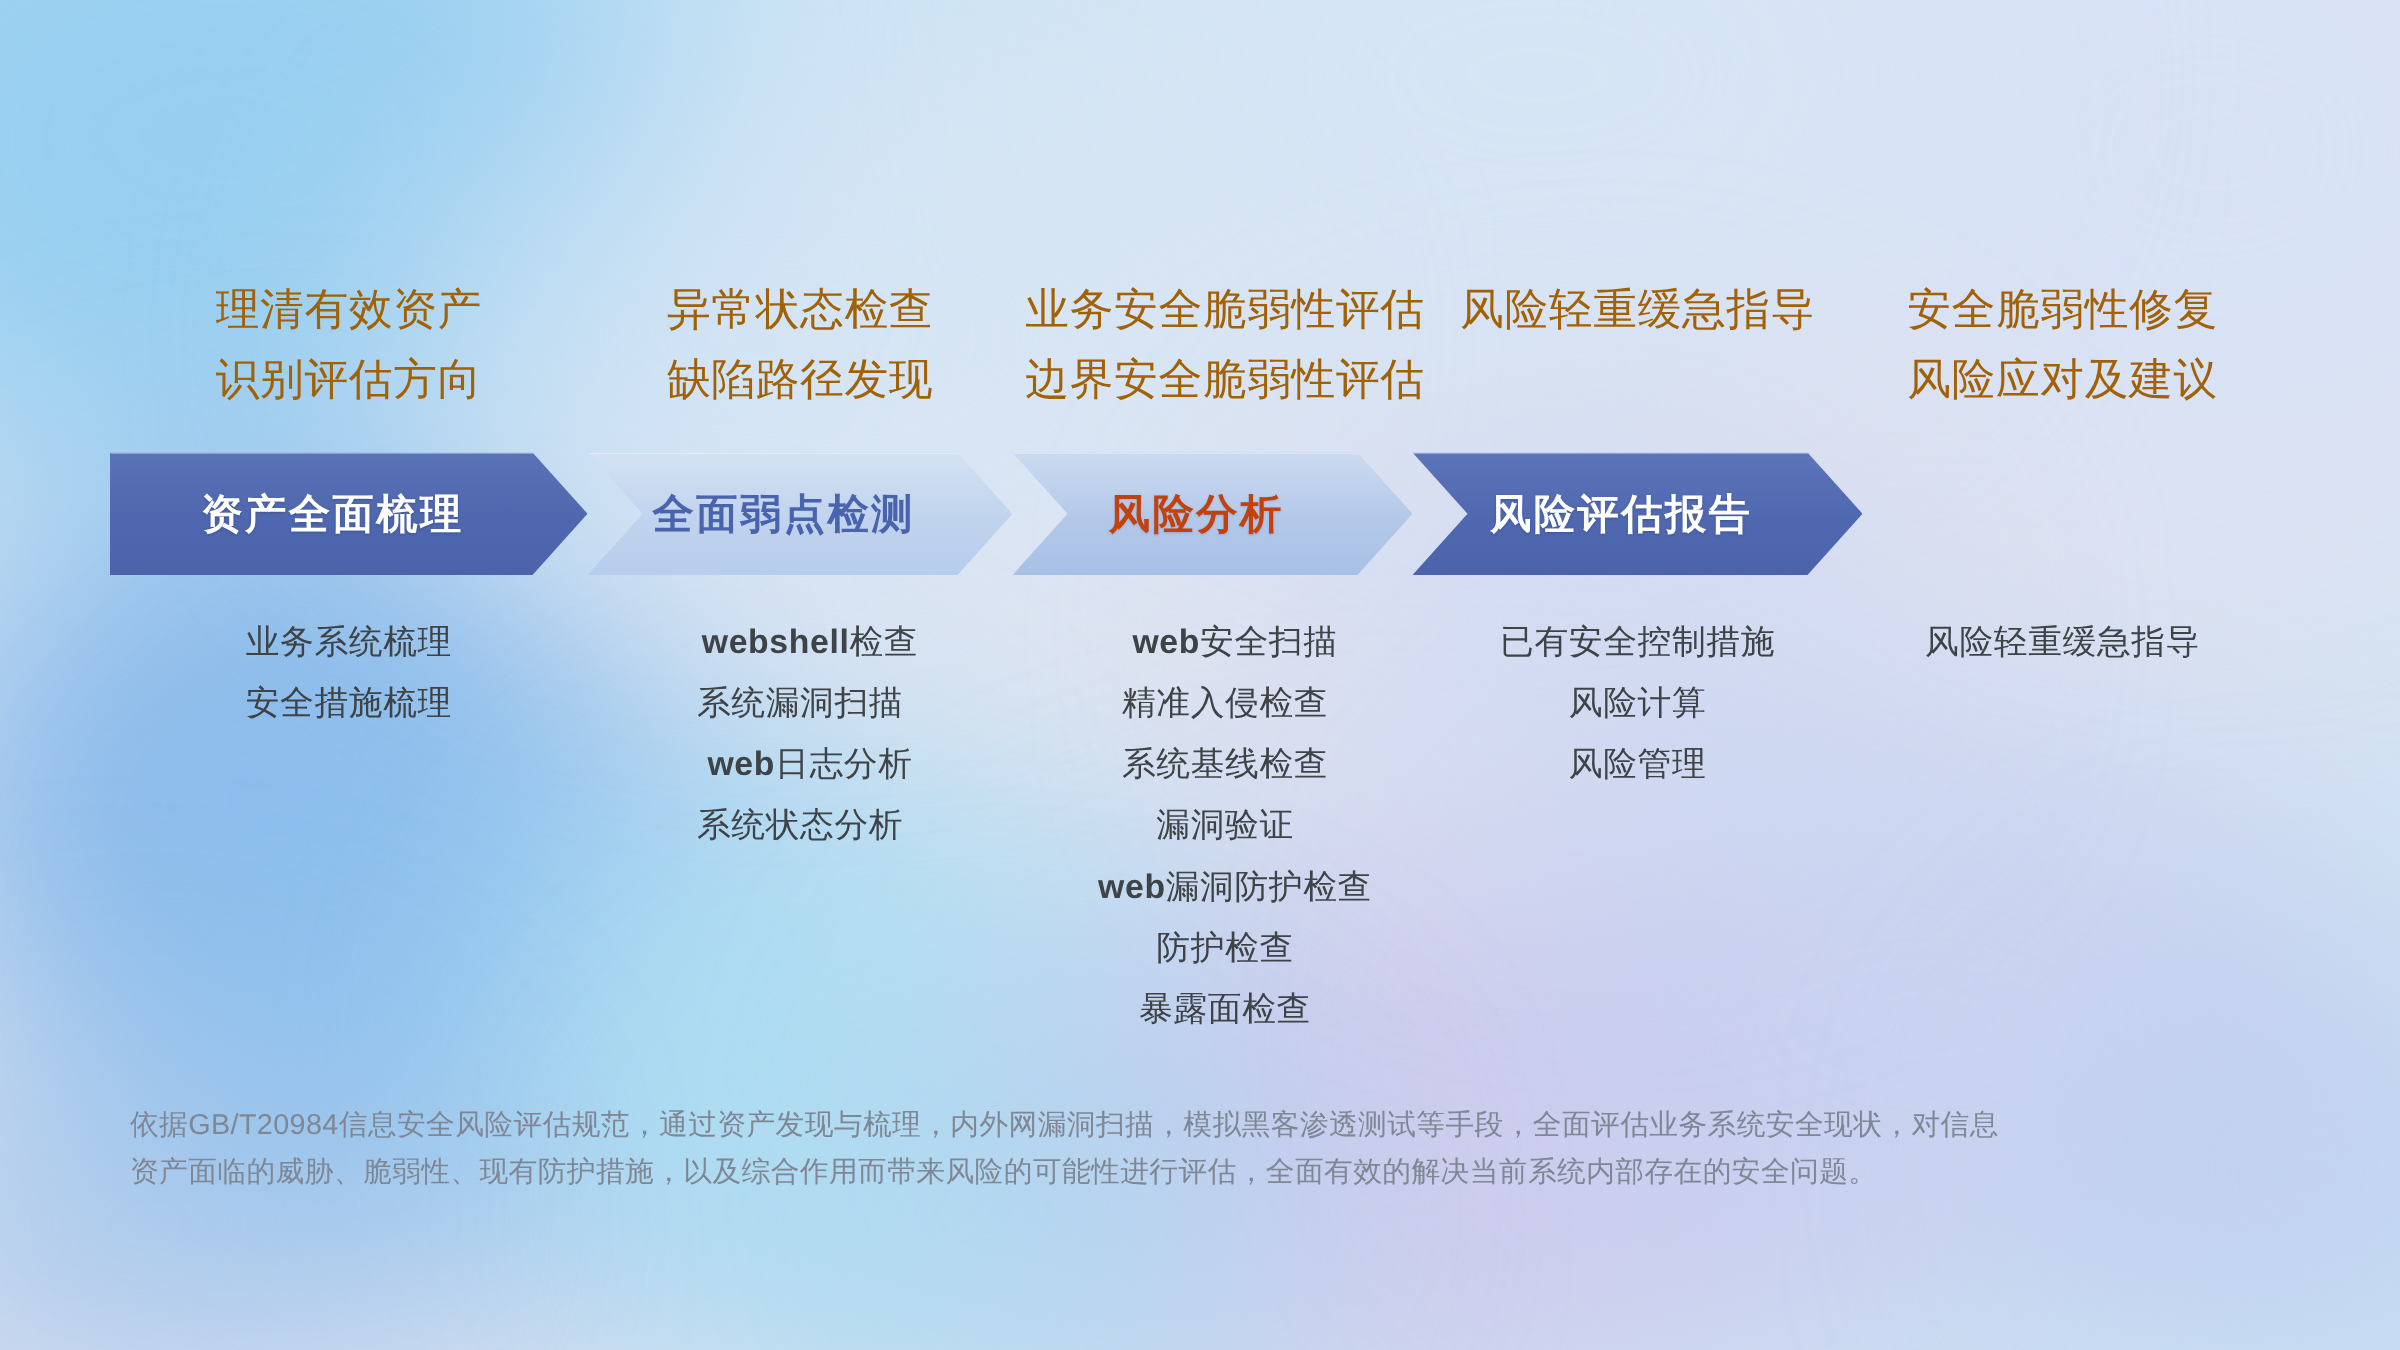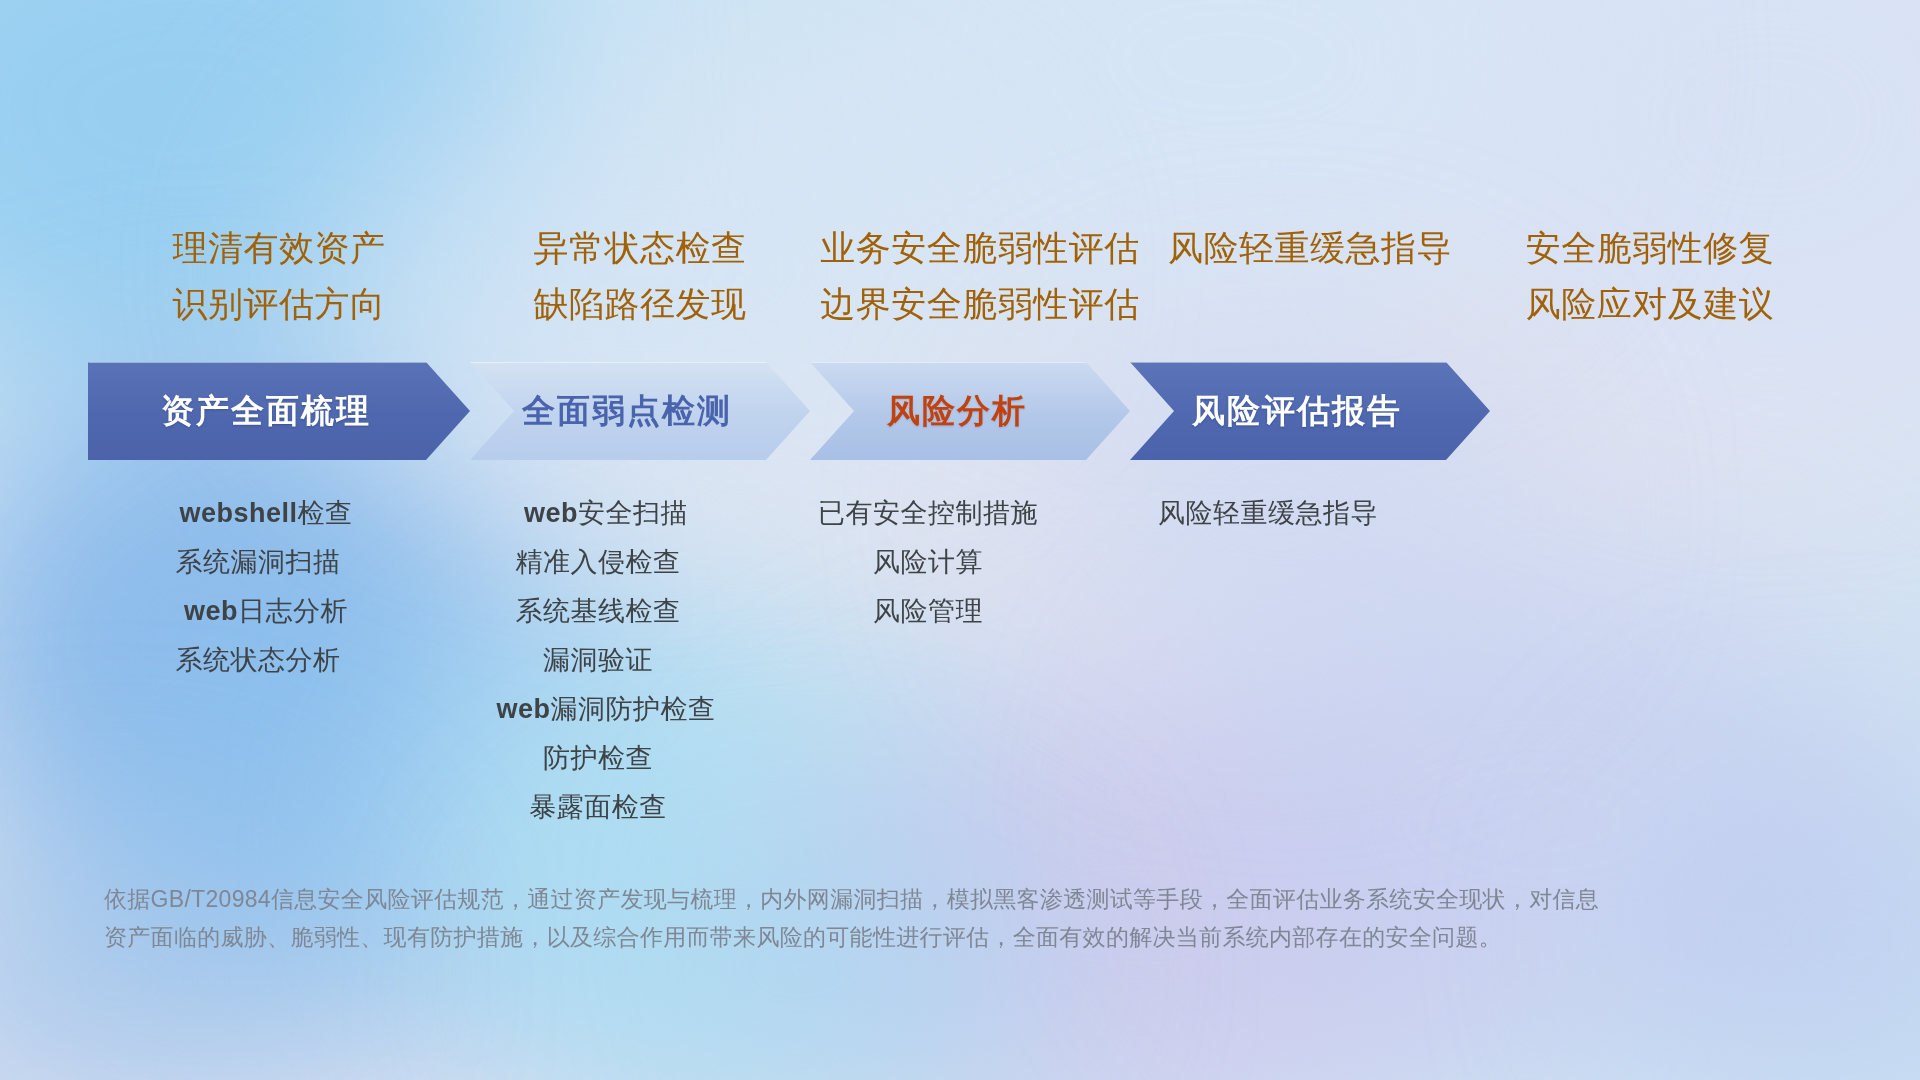--- a/index.html
+++ b/index.html
@@ -262,20 +262,26 @@
 
       <div class="chev mid s4 col-4">
         <div class="shape"></div>
         <div class="edge"></div>
         <div class="label">风险评估报告</div>
       </div>
     </div>
 
     <div class="bottom-row">
 
+      <div class="col col-0">
+        <div class="bot-list">
+          <div class="bot-item"><span>业务系统梳理</span></div>
+          <div class="bot-item"><span>安全措施梳理</span></div>
+        </div>
+      </div>
 
       <div class="col col-1">
         <div class="bot-list">
           <div class="bot-item"><span class="lat">webshell</span><span>检查</span></div>
           <div class="bot-item"><span>系统漏洞扫描</span></div>
           <div class="bot-item"><span class="lat">web</span><span>日志分析</span></div>
           <div class="bot-item"><span>系统状态分析</span></div>
         </div>
       </div>
 

